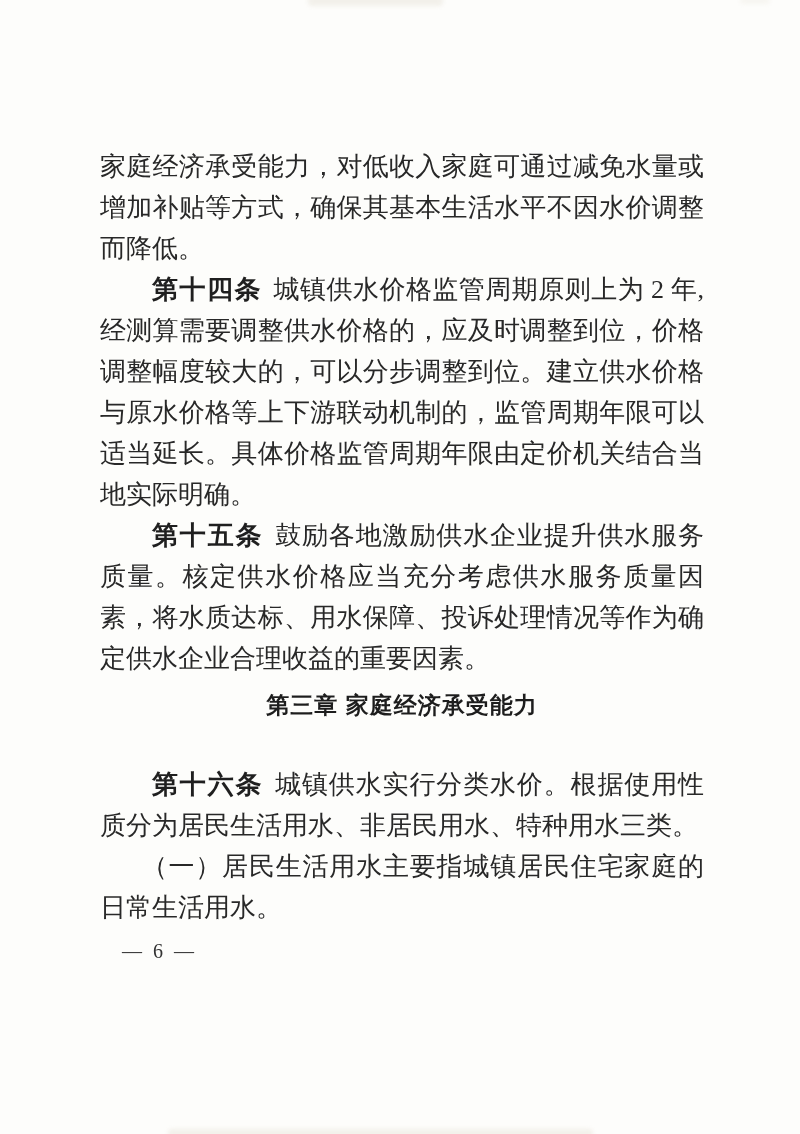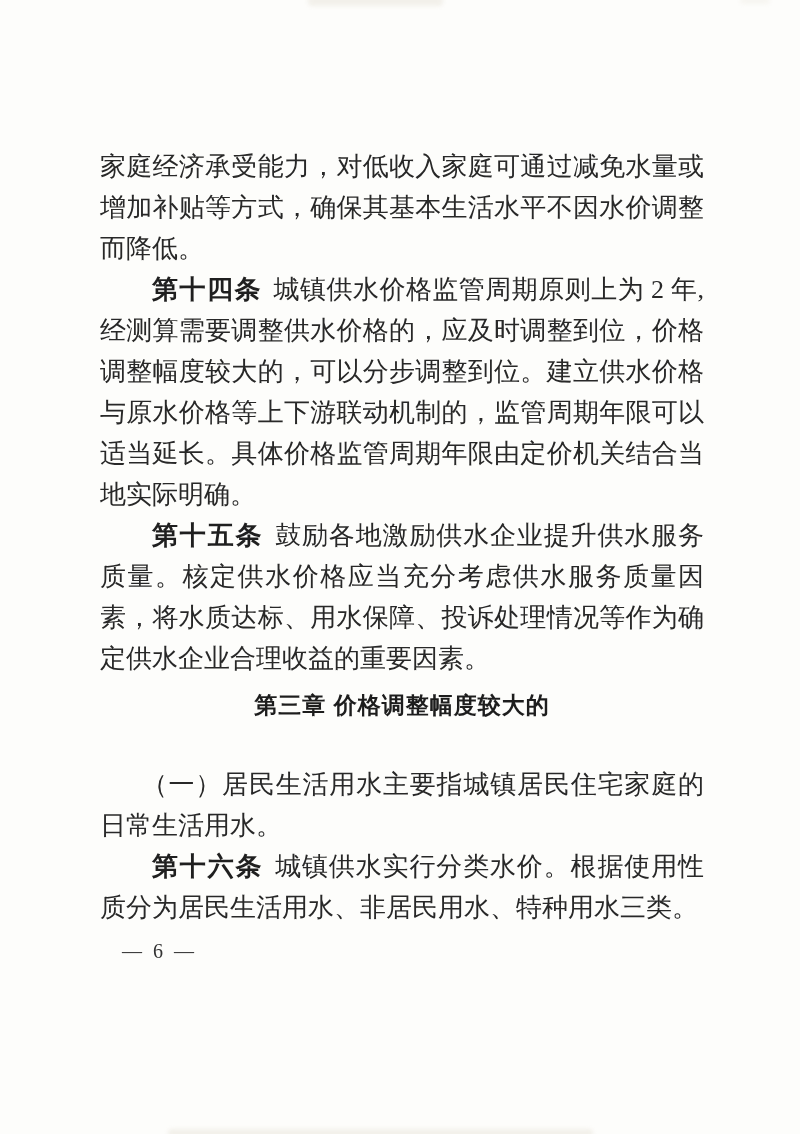--- a/index.html
+++ b/index.html
@@ -88,25 +88,25 @@
 
   <main class="content">
 
     <p class="para no-indent"><span>家庭经济承受能力，对低收入家庭可通过减免水量或增加补贴等方式，确保其基本生活水平不因水价调整而降低。</span></p>
 
     <p class="para"><span class="lead">第十四条</span><span>城镇供水价格监管周期原则上为 2 年,经测算需要调整供水价格的，应及时调整到位，价格调整幅度较大的，可以分步调整到位。建立供水价格与原水价格等上下游联动机制的，监管周期年限可以适当延长。具体价格监管周期年限由定价机关结合当地实际明确。</span></p>
 
 
     <p class="para"><span class="lead">第十五条</span><span>鼓励各地激励供水企业提升供水服务质量。核定供水价格应当充分考虑供水服务质量因素，将水质达标、用水保障、投诉处理情况等作为确定供水企业合理收益的重要因素。</span></p>
 
-    <h2 class="chapter">第三章 价格调整幅度较大的</h2>
+    <h2 class="chapter">第三章 家庭经济承受能力</h2>
+
+    <p class="para"><span class="lead">第十六条</span><span>城镇供水实行分类水价。根据使用性质分为居民生活用水、非居民用水、特种用水三类。</span></p>
 
     <p class="para item"><span>（一）居民生活用水主要指城镇居民住宅家庭的日常生活用水。</span></p>
-
-    <p class="para"><span class="lead">第十六条</span><span>城镇供水实行分类水价。根据使用性质分为居民生活用水、非居民用水、特种用水三类。</span></p>
 
 
     <div class="page-number">— 6 —</div>
 
   </main>
 
   <div class="artifact bottom"></div>
 
 </div>
 

